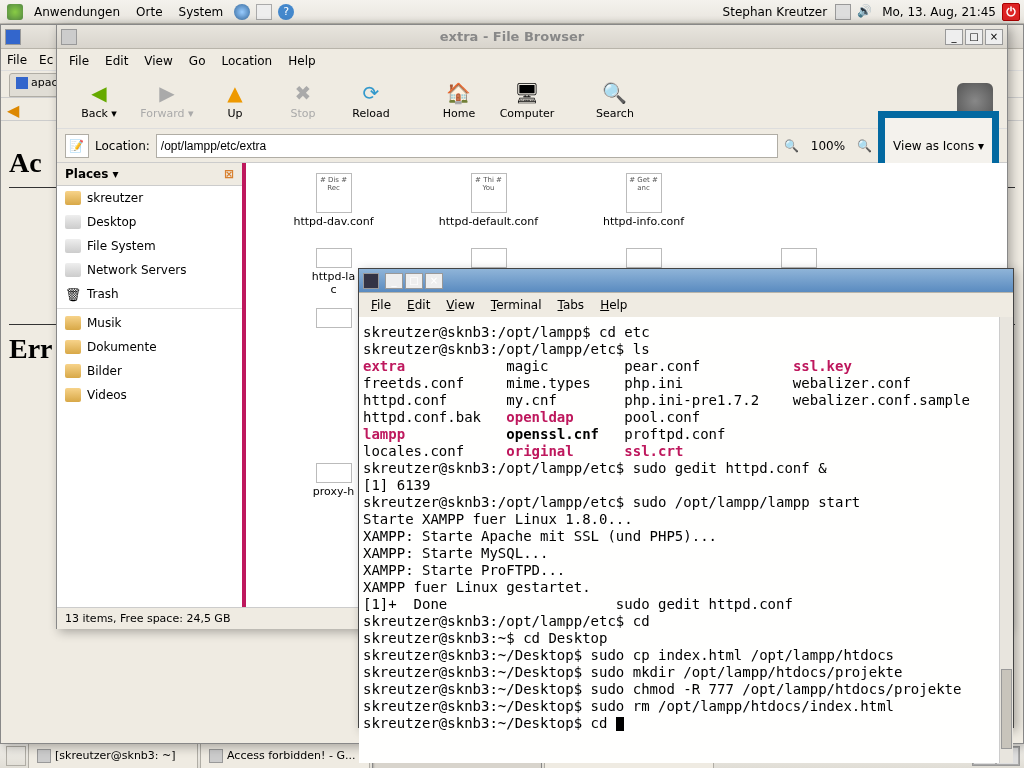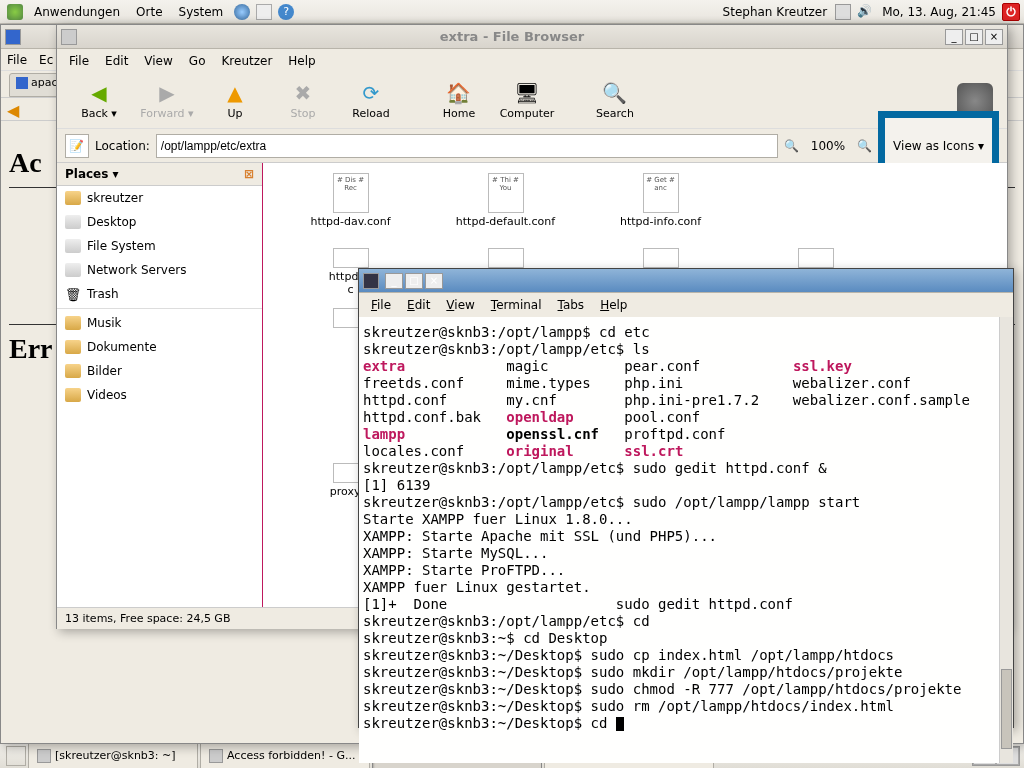--- a/index.html
+++ b/index.html
@@ -35,21 +35,21 @@
 .fb-menu span { padding: 0 8px; cursor: pointer; }
 .fb-toolbar { height: 56px; background: #efebe2; display: flex; align-items: center; padding: 2px 8px; border-bottom: 1px solid #ddd; }
 .fb-toolbtn { width: 68px; text-align: center; font-size: 11px; cursor: pointer; }
 .fb-toolbtn .ticon { width: 24px; height: 24px; margin: 0 auto 2px; display: flex; align-items: center; justify-content: center; font-size: 20px; }
 .fb-toolbtn.disabled { color: #aaa; }
 .fb-location { height: 34px; background: #efebe2; display: flex; align-items: center; padding: 4px 8px; gap: 6px; border-bottom: 1px solid #ccc; }
 .fb-location input { flex: 1; border: 1px solid #b0ada5; padding: 4px; background: #fff; font-size: 12px; }
 .fb-location .zoom { padding: 0 6px; }
 .fb-location .viewbtn { border: 7px solid #0369a1; padding: 21px 8px; background: #f4f2ed; }
 .fb-body { display: flex; height: 444px; }
-.fb-sidebar { width: 206px; border-right: 1px solid #be185d; background: #fff; }
+.fb-sidebar { width: 189px; border-right: 4px solid #be185d; background: #fff; }
 .fb-sidehead { background: #efebe2; padding: 4px 8px; font-weight: bold; border-bottom: 1px solid #ccc; display: flex; justify-content: space-between; }
 .fb-sidehead .close { color: #d88030; font-weight: bold; cursor: pointer; }
 .fb-sideitem { padding: 5px 8px; display: flex; align-items: center; gap: 6px; cursor: pointer; }
 .fb-sideitem .picon { width: 16px; height: 14px; }
 .fb-files { flex: 1; background: #fff; padding: 10px; display: flex; flex-wrap: wrap; align-content: flex-start; gap: 0; overflow: hidden; position: relative; }
 .fb-file { width: 155px; height: 75px; text-align: center; font-size: 11px; }
 .fb-file .ficon { width: 36px; height: 40px; margin: 0 auto 2px; border: 1px solid #bbb; background: #fff; font-size: 7px; padding: 2px; line-height: 8px; color: #555; }
 .fb-status { height: 22px; background: #efebe2; border-top: 1px solid #ccc; padding: 2px 8px; display: flex; align-items: center; font-size: 11px; }
 
 
@@ -122,21 +122,21 @@
     <span class="title" style="color:#888;">extra - File Browser</span>
     <span class="wbtn">_</span>
     <span class="wbtn">□</span>
     <span class="wbtn">×</span>
   </div>
   <div class="fb-menu" id="fb-menus">
       <span>File</span>
       <span>Edit</span>
       <span>View</span>
       <span>Go</span>
-      <span>Kreutzer</span>
+      <span>Location</span>
       <span>Help</span>
     </div>
   <div class="fb-toolbar">
     <div class="fb-toolbtn"><div class="ticon" style="color:#6a0;">◀</div><span>Back</span> ▾</div>
     <div class="fb-toolbtn disabled"><div class="ticon">▶</div><span>Forward</span> ▾</div>
     <div class="fb-toolbtn"><div class="ticon" style="color:#e90;">▲</div><span>Up</span></div>
     <div class="fb-toolbtn disabled"><div class="ticon">✖</div><span>Stop</span></div>
     <div class="fb-toolbtn"><div class="ticon" style="color:#39c;">⟳</div><span>Reload</span></div>
     <div style="width:20px;"></div>
     <div class="fb-toolbtn"><div class="ticon" style="color:#e90;">🏠</div><span>Home</span></div>

